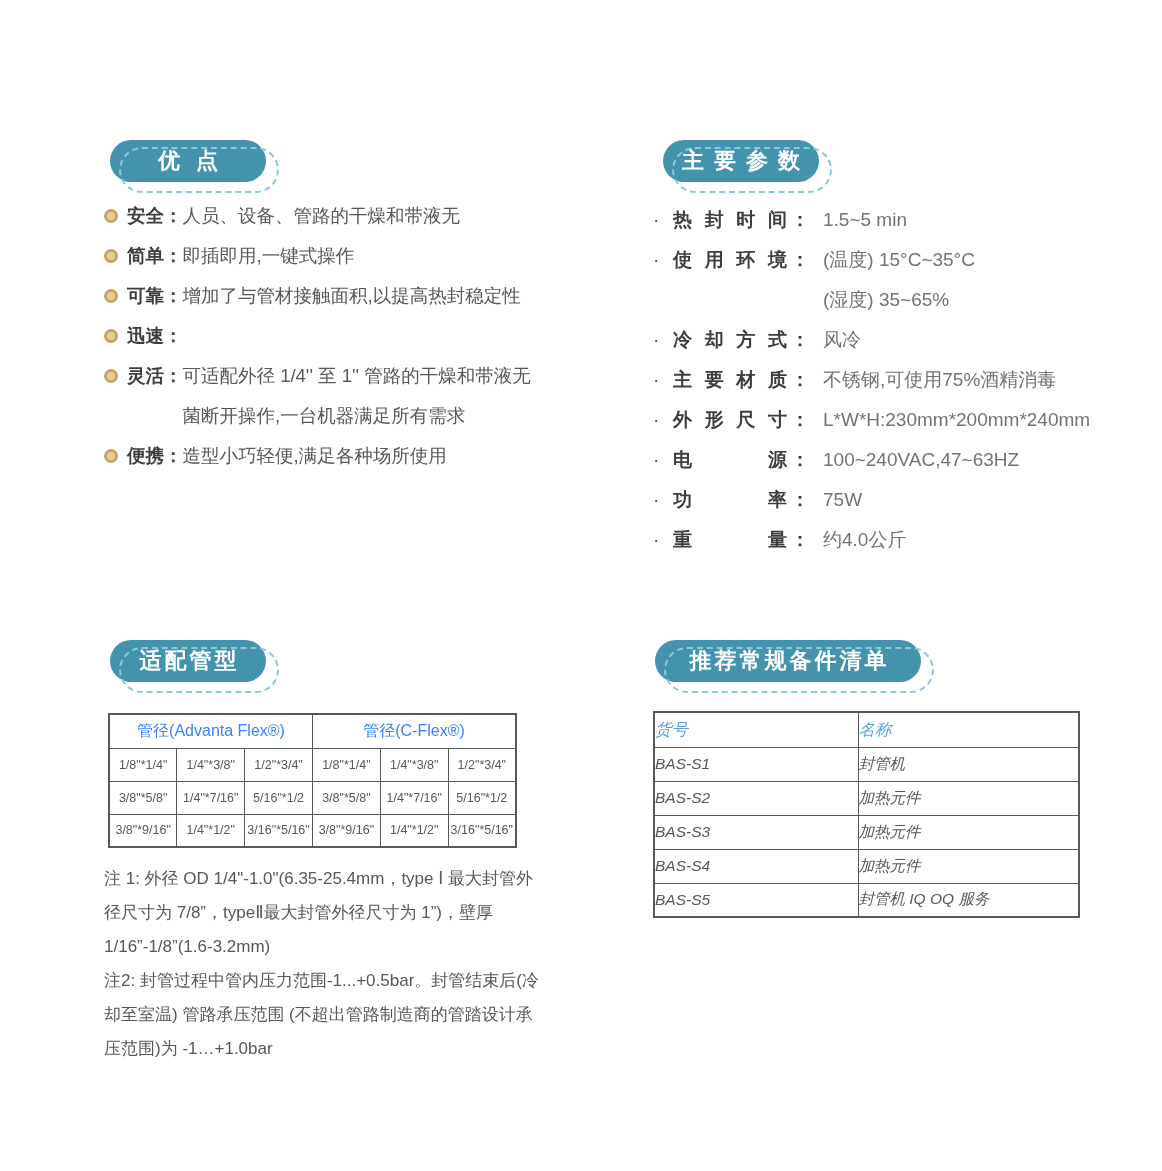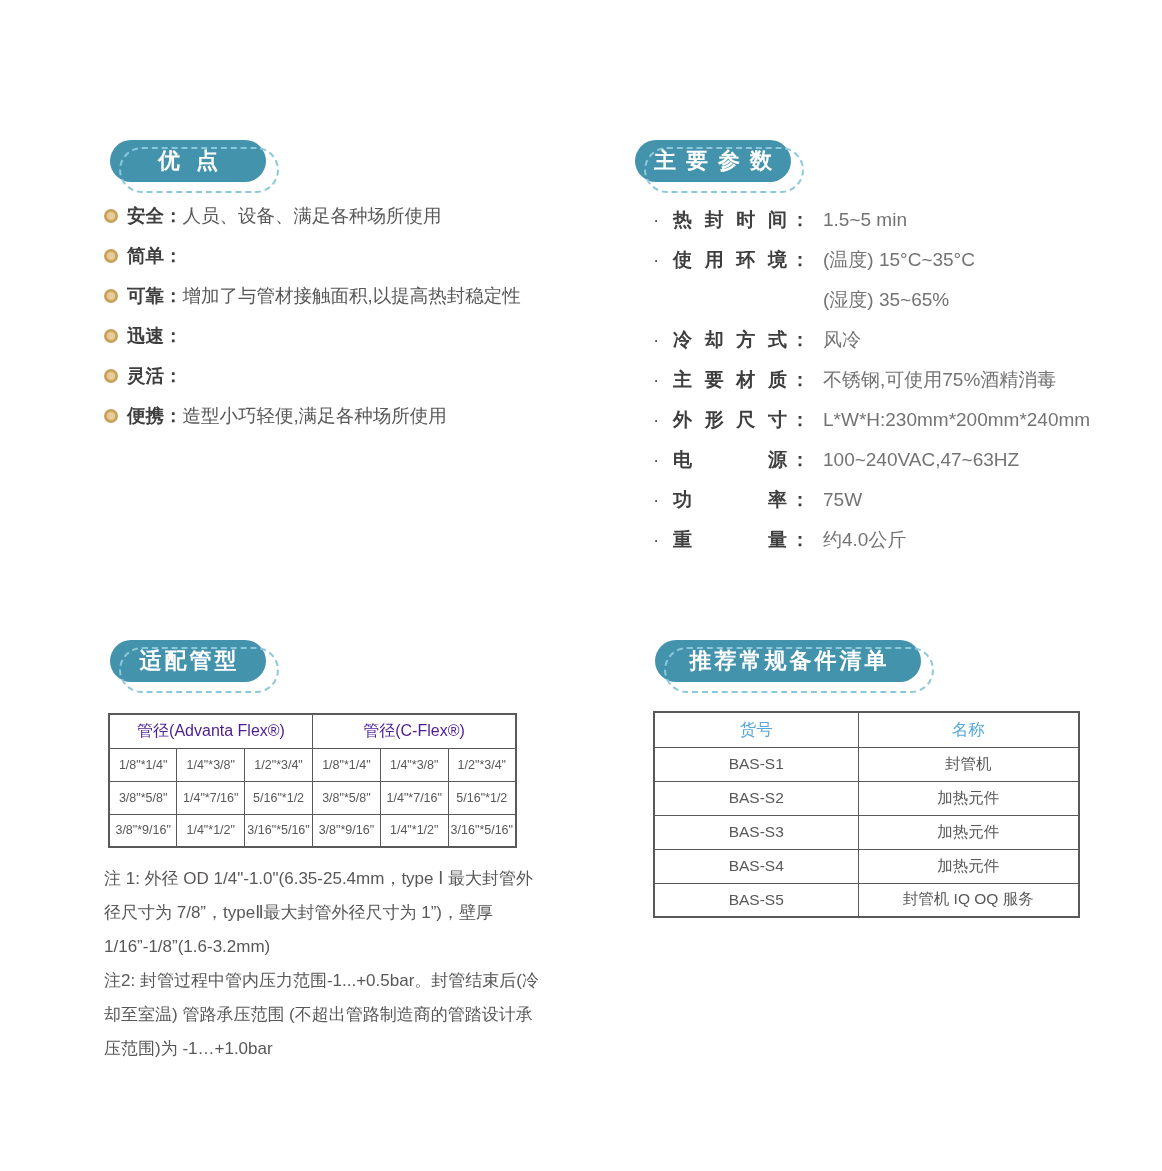--- a/index.html
+++ b/index.html
@@ -78,79 +78,83 @@
   .spec-table {
     position: absolute; left: 108px; top: 713px;
     width: 409px;
     border: 2px solid #58595b;
   }
   .spec-table th, .spec-table td {
     border: 1px solid #58595b;
     text-align: center;
     vertical-align: middle;
   }
-  .spec-table th { height: 34px; color: #4c1d95; font-size: 16px; font-weight: normal; }
+  .spec-table th { height: 34px; color: #3b82f6; font-size: 16px; font-weight: normal; }
   .spec-table td { height: 33px; font-size: 12.5px; color: #595757; }
 
   .parts-table {
     position: absolute; left: 653px; top: 711px;
     width: 427px;
     border: 2px solid #58595b;
   }
   .parts-table th, .parts-table td {
     border: 1px solid #58595b;
-    text-align: center;
+    text-align: left;
     vertical-align: middle;
+    font-style: italic;
   }
   .parts-table th { height: 35px; color: #54a7d8; font-size: 16.5px; font-weight: normal; }
   .parts-table td { height: 34px; font-size: 15.5px; color: #595757; }
   .parts-table col.c1 { width: 204px; }
 
   
   .notes { position: absolute; left: 104px; top: 862px; width: 470px; }
   .note { font-size: 17px; line-height: 34px; color: #595757; white-space: pre-line; }
 </style>
 </head>
 <body>
 
 <div class="page">
 
   <div class="badge w-small ls-xwide" style="left:110px; top:140px;">优点</div>
 
   <div class="adv-list">
     <div class="adv-item">
       <span class="adv-bullet"></span>
       <span class="adv-label">安全：</span>
-      <span class="adv-desc">人员、设备、满足各种场所使用</span>
+      <span class="adv-desc">人员、设备、管路的干燥和带液无</span>
     </div>
     <div class="adv-item">
       <span class="adv-bullet"></span>
       <span class="adv-label">简单：</span>
+      <span class="adv-desc">即插即用,一键式操作</span>
     </div>
     <div class="adv-item">
       <span class="adv-bullet"></span>
       <span class="adv-label">可靠：</span>
       <span class="adv-desc">增加了与管材接触面积,以提高热封稳定性</span>
     </div>
     <div class="adv-item">
       <span class="adv-bullet"></span>
       <span class="adv-label">迅速：</span>
     </div>
     <div class="adv-item">
       <span class="adv-bullet"></span>
       <span class="adv-label">灵活：</span>
+      <span class="adv-desc">可适配外径 1/4'' 至 1'' 管路的干燥和带液无
+菌断开操作,一台机器满足所有需求</span>
     </div>
     <div class="adv-item">
       <span class="adv-bullet"></span>
       <span class="adv-label">便携：</span>
       <span class="adv-desc">造型小巧轻便,满足各种场所使用</span>
     </div>
   </div>
 
-  <div class="badge w-small ls-wide" style="left:635px; top:140px;">主要参数</div>
+  <div class="badge w-small ls-wide" style="left:663px; top:140px;">主要参数</div>
 
   <div class="param-list">
     <div class="param-row">
       <span class="param-dot">·</span>
       <span class="param-label">热封时间</span>
       <span class="param-colon">：</span>
       <span class="param-value">1.5~5 min</span>
     </div>
     <div class="param-row">
       <span class="param-dot">·</span>

